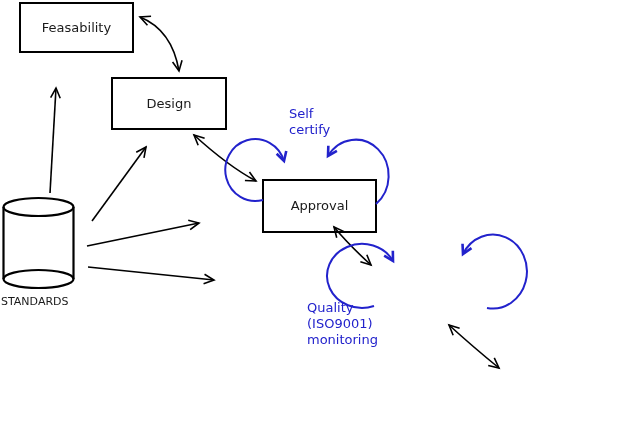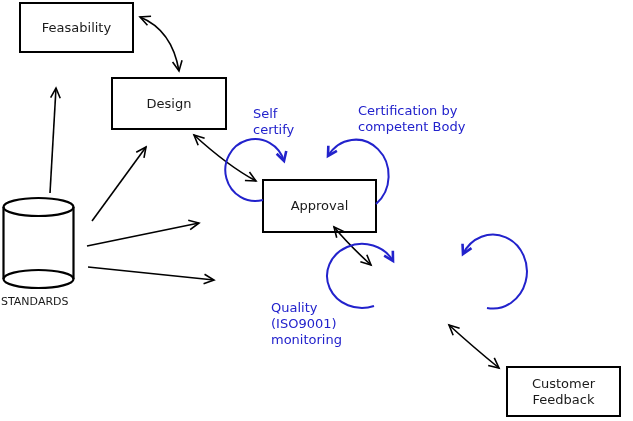--- a/index.html
+++ b/index.html
@@ -12,48 +12,44 @@
     display:flex;align-items:center;justify-content:center;text-align:center;
     font-size:13px;color:#1a1a1a;line-height:16px;white-space:pre-line;z-index:1;
   }
   #node-feasability{left:19px;top:2px;width:115px;height:51px;}
   #node-design{left:111px;top:77px;width:116px;height:53px;}
   #node-approval{left:262px;top:179px;width:115px;height:54px;}
   #node-production{left:374px;top:267px;width:115px;height:54px;}
   #node-customer{left:506px;top:366px;width:115px;height:51px;}
   .annotation{
     position:absolute;font-size:13px;line-height:15.5px;color:#2222cc;
-    white-space:pre-line;z-index:1;
+    white-space:pre-line;z-index:1;margin-left:36px;
   }
   #ann-self{left:253px;top:106px;}
   #ann-cert{left:358px;top:103px;}
   #ann-surv{left:527px;top:221px;}
   #ann-quality{left:271px;top:300px;line-height:16px;}
   #standards-label{
     position:absolute;left:1px;top:295px;font-size:11px;color:#1a1a1a;z-index:1;
   }
   #diagram-overlay{
     position:absolute;left:0;top:0;width:633px;height:421px;z-index:2;pointer-events:none;
   }
 </style>
 </head>
 <body>
 
 <div id="stage">
 
   <div class="node" id="node-feasability">Feasability</div>
   <div class="node" id="node-design">Design</div>
   <div class="node" id="node-approval">Approval</div>
-  <div class="node" id="node-customer">Customer
-Feedback</div>
 
   <div class="annotation" id="ann-self">Self
 certify</div>
-  <div class="annotation" id="ann-cert">Certification by
-competent Body</div>
   <div class="annotation" id="ann-quality">Quality
 (ISO9001)
 monitoring</div>
 
   <div id="standards-label">STANDARDS</div>
 
   <svg id="diagram-overlay" viewBox="0 0 633 421" xmlns="http://www.w3.org/2000/svg">
     <defs>
       <marker id="mBlack" markerUnits="userSpaceOnUse" markerWidth="26" markerHeight="18" refX="0" refY="0" orient="auto-start-reverse" overflow="visible">
         <path d="M -10 -4.8 L 0 0 L -10 4.8" fill="none" stroke="#000000" stroke-width="1.6"></path>

